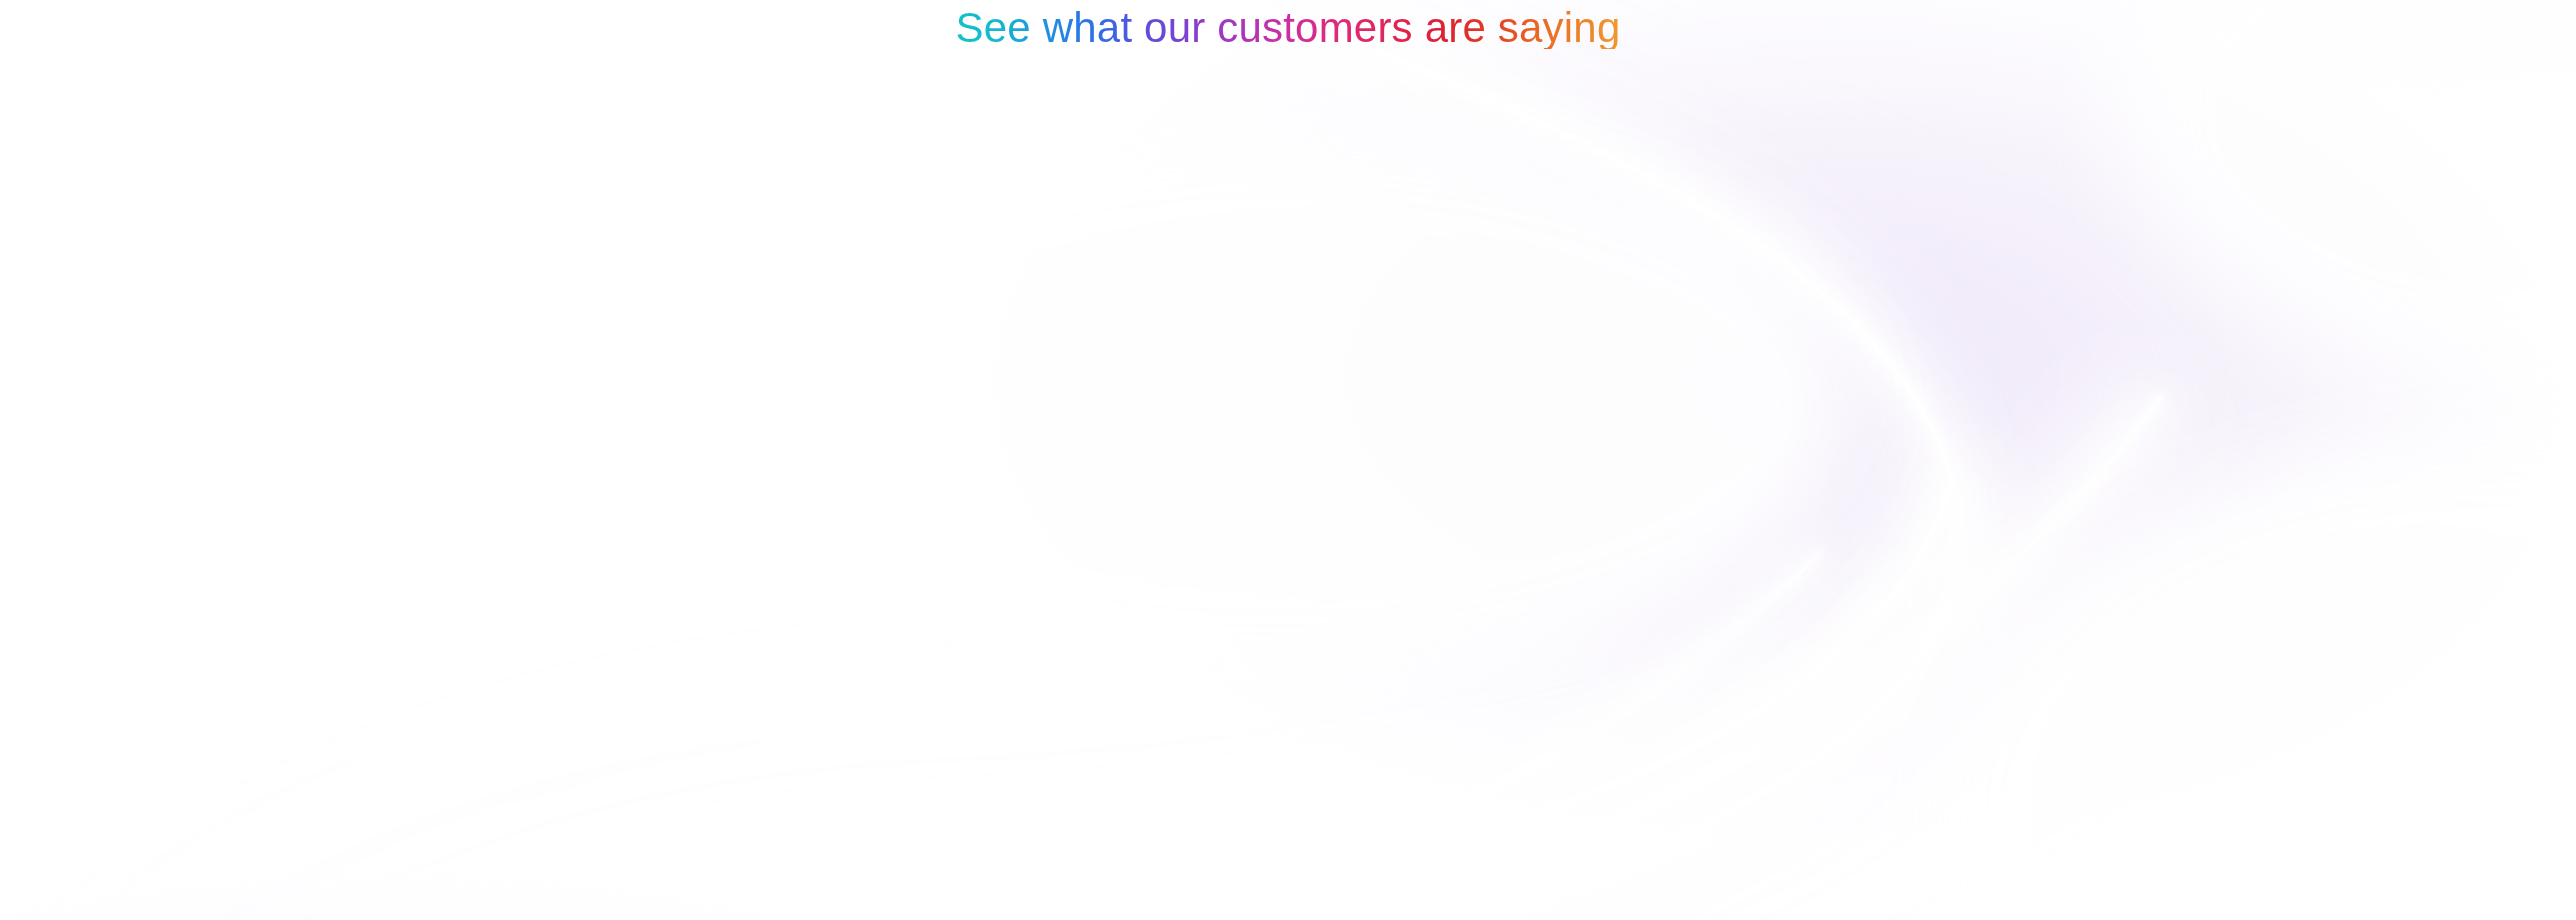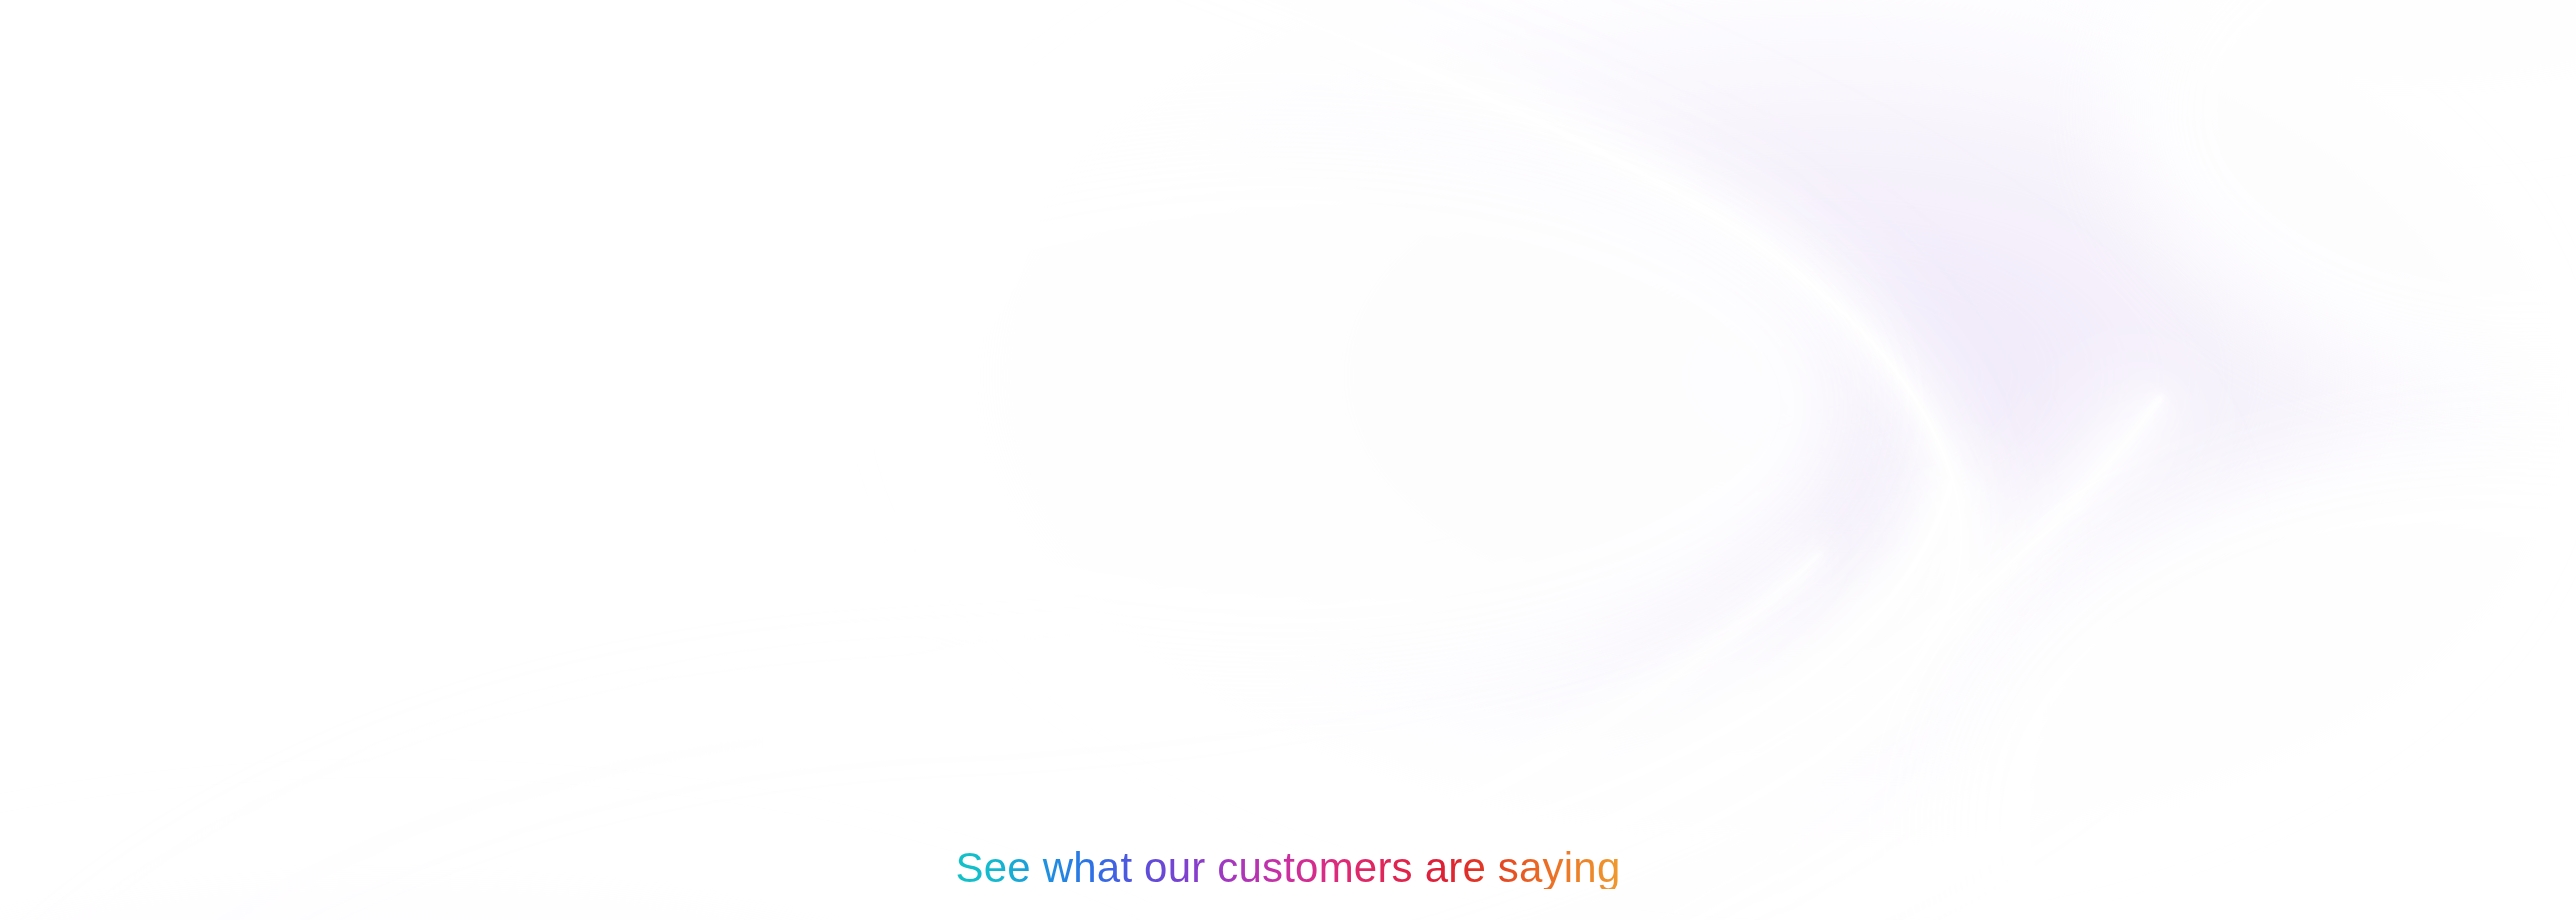--- a/index.html
+++ b/index.html
@@ -30,21 +30,21 @@
   }
 
   
   #headline-wrap {
     position:absolute;
     left:0;
     top:0;
     width:2576px;
     height:889px;
     display:flex;
-    align-items:flex-end;
+    align-items:flex-start;
     justify-content:center;
     pointer-events:none;
   }
 
   #headline {
     font-size:42px;
     font-weight:400;
     letter-spacing:0.2px;
     line-height:1;
     white-space:nowrap;

